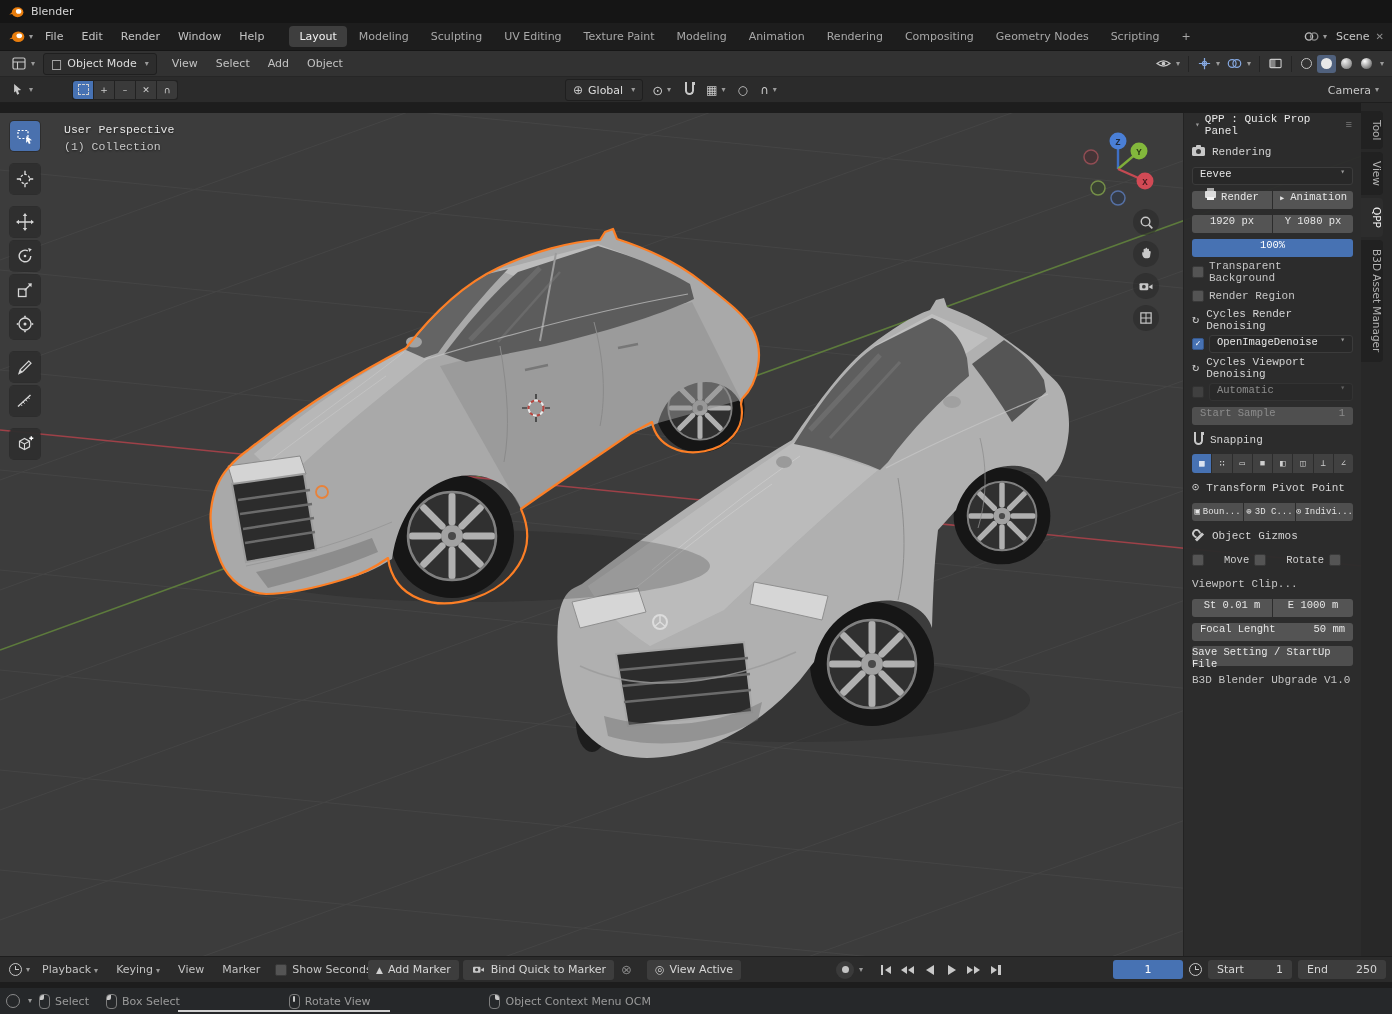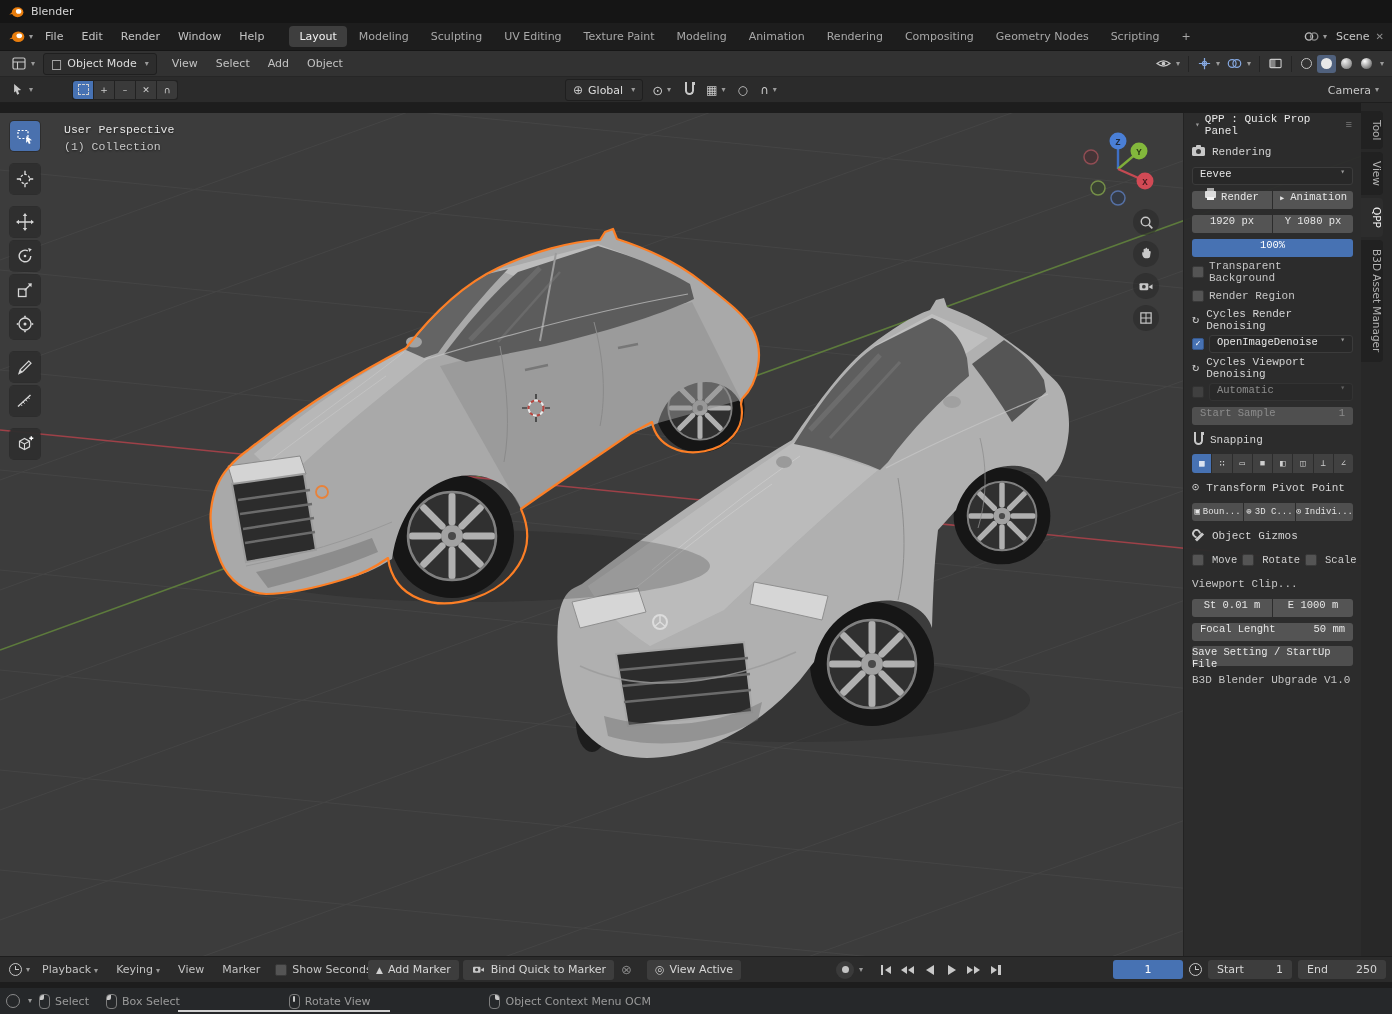--- a/index.html
+++ b/index.html
@@ -71,21 +71,21 @@
   .chk.on{background:#4772b3;border-color:#35578c;}
   .dis{opacity:.5;}
   .snapgrp{display:flex;flex:1;gap:1px;}
   .snap-btn{flex:1;height:19px;background:#414141;display:flex;align-items:center;justify-content:center;font-size:9px;color:#cfcfcf;}
   .snap-btn:first-child{border-radius:3px 0 0 3px;}
   .snap-btn:last-child{border-radius:0 3px 3px 0;}
   .snap-btn.active{background:#4772b3;color:#fff;}
   .pvt-btn{flex:1;height:18px;background:#4f4f4f;display:flex;align-items:center;justify-content:center;gap:3px;font-size:9px;color:#e2e2e2;}
   .pvt-btn:first-child{border-radius:3px 0 0 3px;}
   .pvt-btn:last-child{border-radius:0 3px 3px 0;}
-  .tgl{display:flex;align-items:flex-start;gap:8px;font-size:10.5px;color:#d0d0d0;}
+  .tgl{display:flex;align-items:flex-start;gap:20px;font-size:10.5px;color:#d0d0d0;}
 
   
   .vtabs{position:absolute;right:0;top:103px;width:31px;height:853px;background:#282828;box-sizing:border-box;padding-top:5px;}
   .vtab{writing-mode:vertical-rl;width:22px;margin:3px 4px 3px 0;padding:9px 0;background:#212121;color:#b2b2b2;border-radius:0 4px 4px 0;text-align:center;font-size:10.5px;}
   .vtab.active{background:#2d2d2d;color:#f0f0f0;}
 
   
   .timeline{left:0;top:956px;width:100%;height:26px;background:#2b2b2b;border-top:1px solid #1e1e1e;display:flex;align-items:center;box-sizing:border-box;padding:0 6px;position:absolute;}
   .tl-center{position:absolute;left:368px;display:flex;align-items:center;gap:4px;}
   .tl-btn{display:flex;align-items:center;gap:5px;background:#3d3d3d;border-radius:3px;height:20px;padding:0 8px;color:#d6d6d6;}

